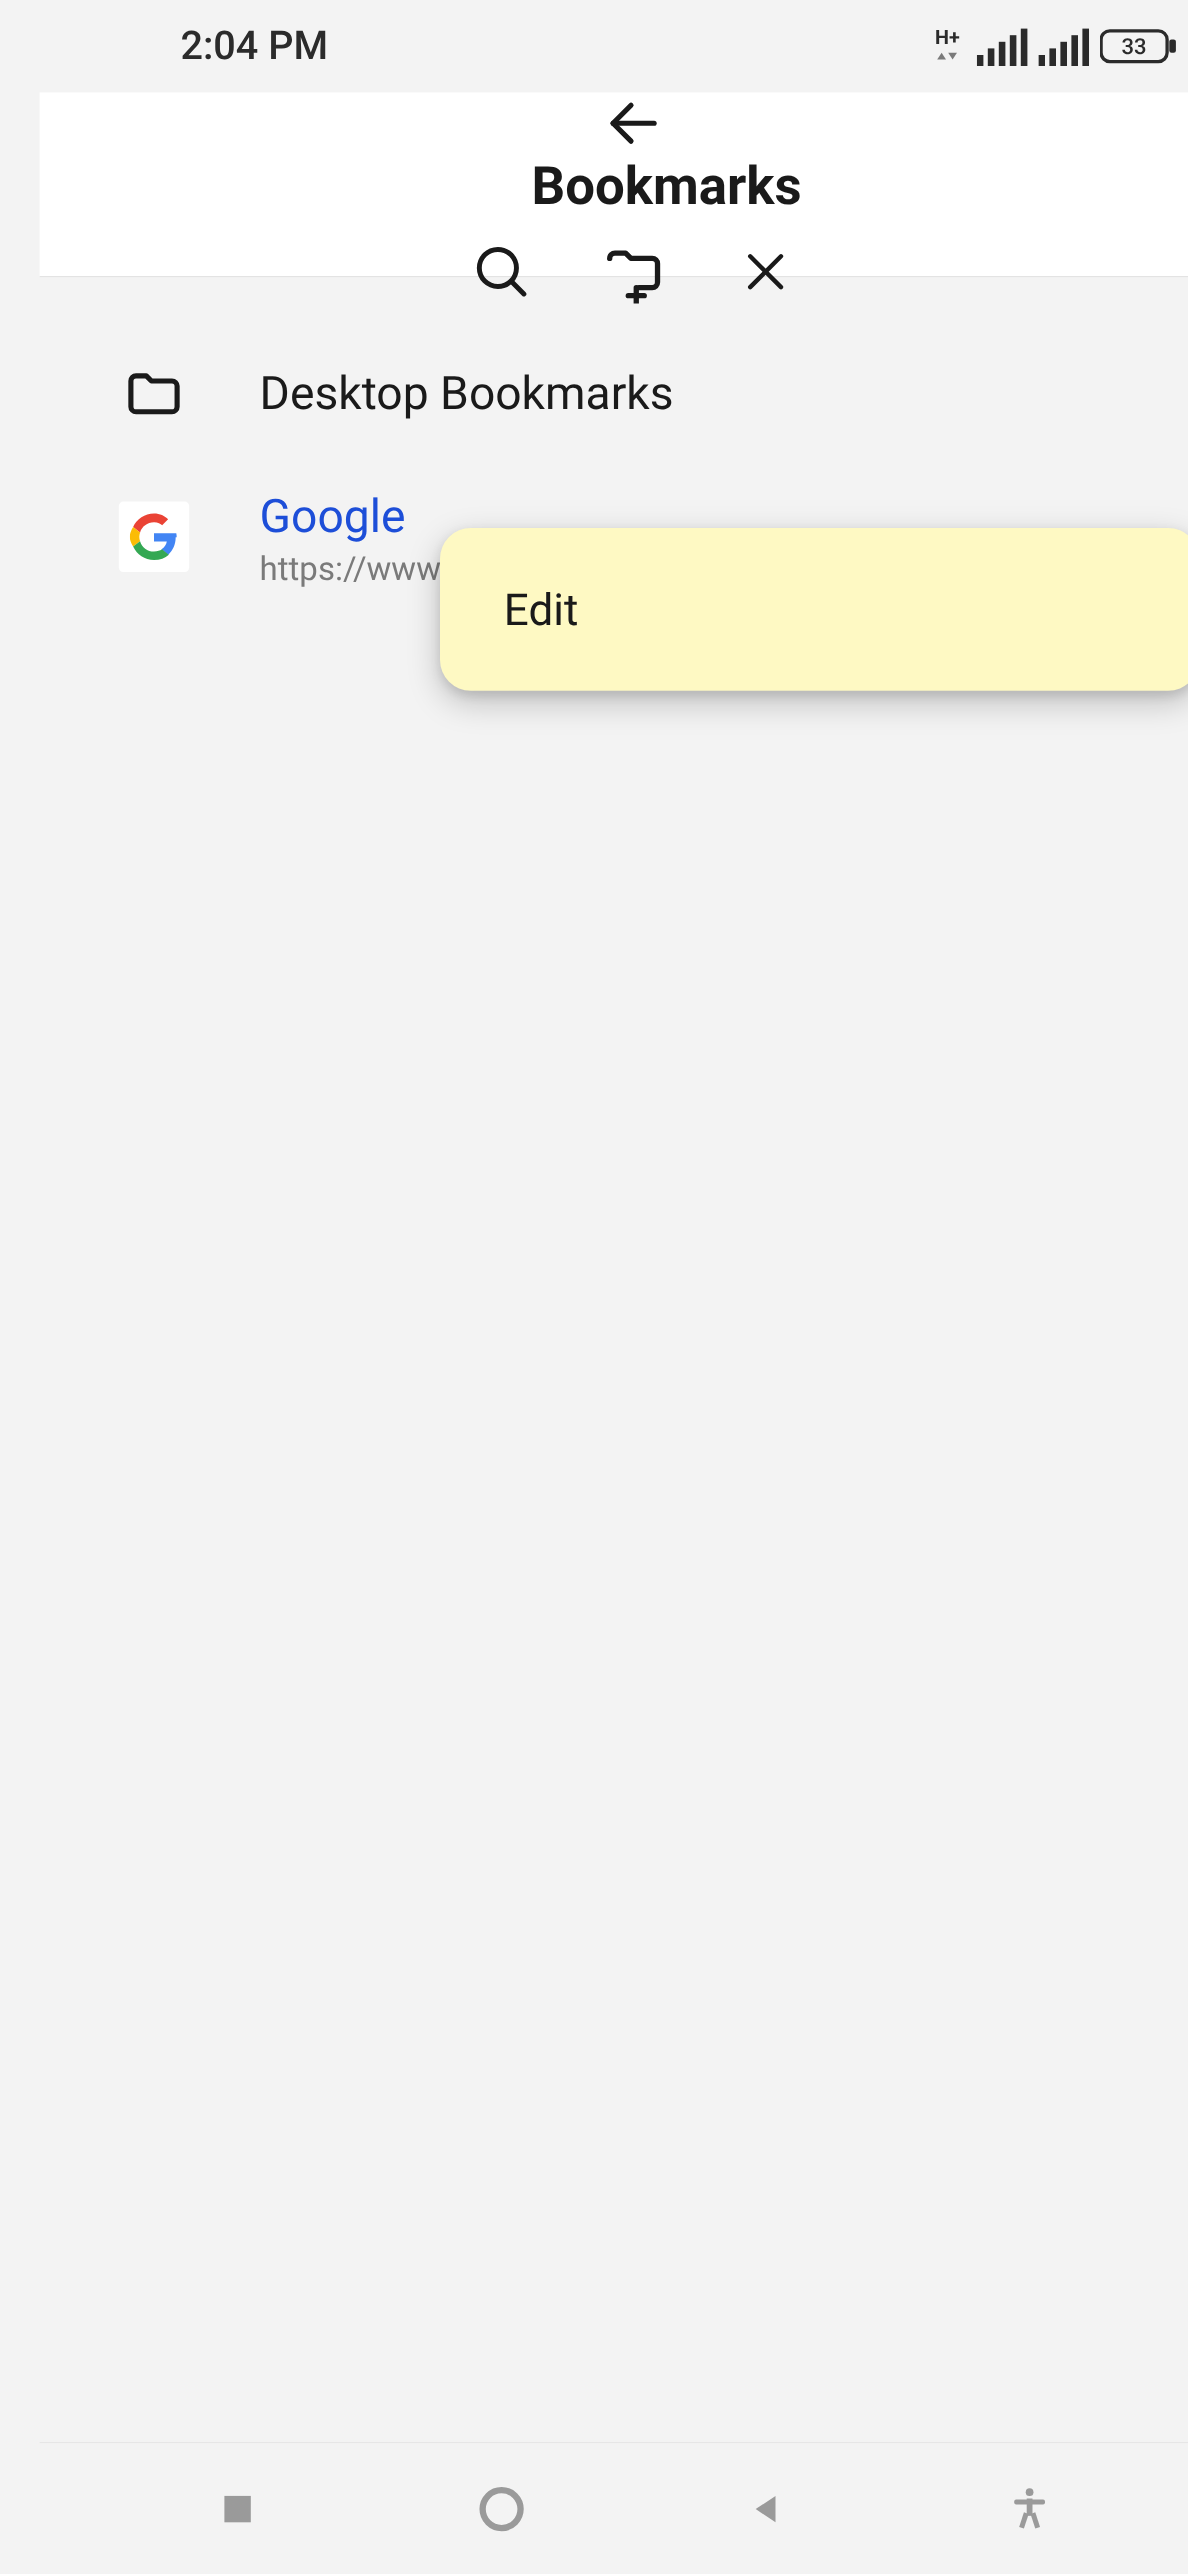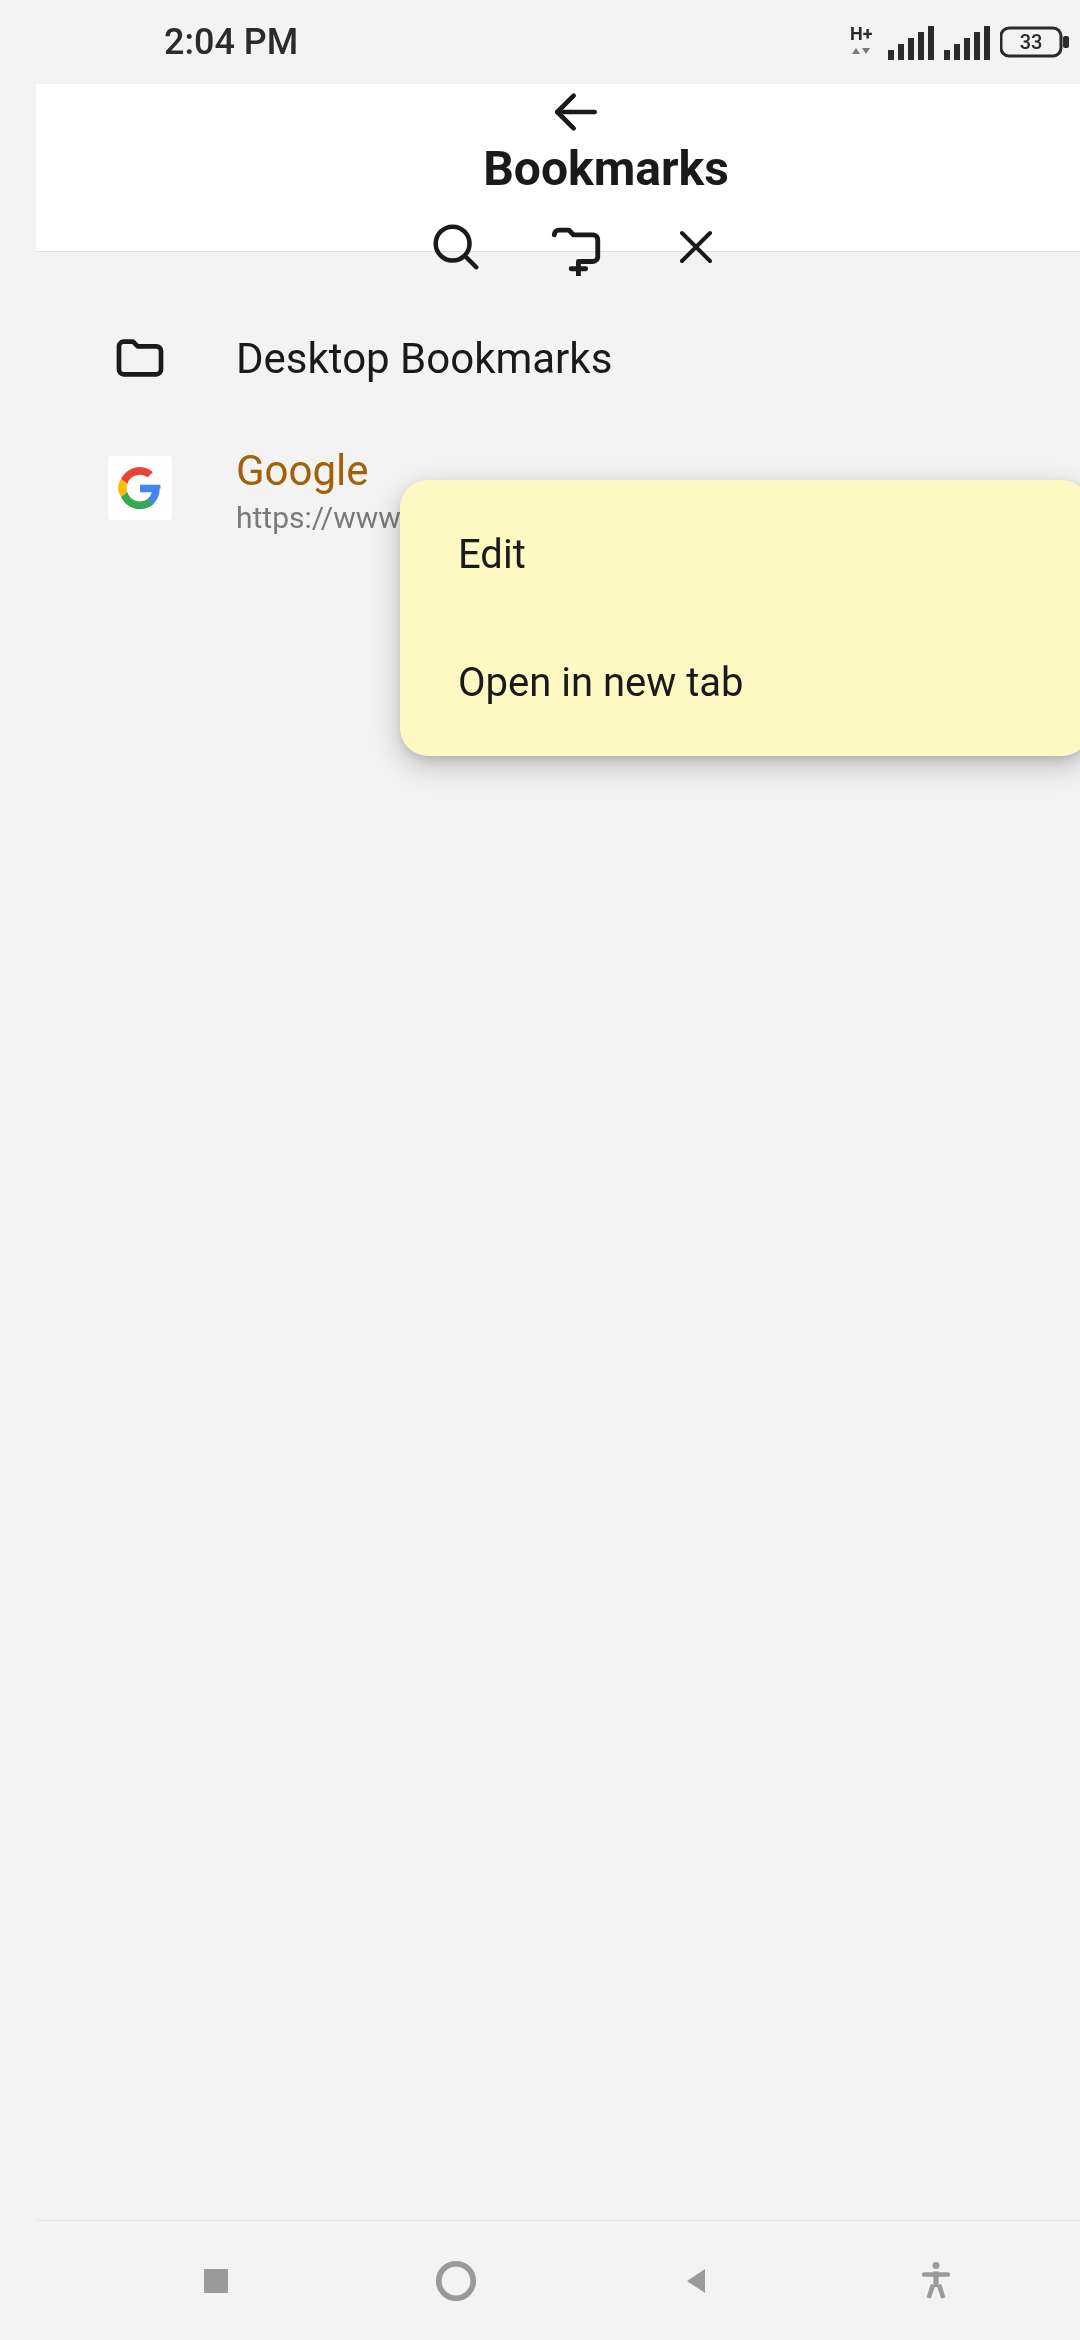--- a/index.html
+++ b/index.html
@@ -18,21 +18,21 @@
   .app-bar-title { font-size: 48px; font-weight: 700; color: #1a1a1a; flex: 1; padding-left: 60px; }
   .app-bar-actions { display: flex; align-items: center; gap: 20px; }
 
   
   .content { position: absolute; top: 252px; left: 0; right: 0; bottom: 120px; }
   .list-row { display: flex; align-items: center; height: 132px; padding: 0 40px 0 64px; }
   .bookmark-row { display: flex; align-items: flex-start; height: 132px; padding: 24px 40px 0 64px; }
   .row-icon { width: 80px; height: 80px; display: flex; align-items: center; justify-content: center; flex-shrink: 0; }
   .row-text { padding-left: 56px; display: flex; flex-direction: column; justify-content: center; overflow: hidden; }
   .row-title { font-size: 42px; color: #1a1a1a; font-weight: 400; }
-  .bookmark-row .row-title { font-size: 42px; color: #a16207; font-weight: 400; line-height: 1.1; }
+  .bookmark-row .row-title { font-size: 42px; color: #1d4ed8; font-weight: 400; line-height: 1.1; }
   .row-sub { font-size: 30px; color: #7a7a7a; margin-top: 6px; white-space: nowrap; overflow: hidden; }
 
   .favicon-box { width: 64px; height: 64px; background: #ffffff; display: flex; align-items: center; justify-content: center; border-radius: 4px; }
 
   
   .context-menu { position: absolute; left: 364px; top: 480px; width: 690px; background: #fef9c3; border-radius: 28px; box-shadow: 0 10px 30px rgba(0,0,0,0.22), 0 4px 10px rgba(0,0,0,0.10); padding: 10px 12px; }
   .menu-item { height: 128px; display: flex; align-items: center; padding: 0 46px; font-size: 40px; color: #1a1a1a; }
   .menu-item.danger { color: #c2185b; }
 
   
@@ -136,21 +136,20 @@
       <div class="row-text">
         <div class="row-title">Google</div>
         <div class="row-sub">https://www.g</div>
       </div>
     </div>
 
   </div>
 
   <div class="context-menu">
     <div class="menu-item">Edit</div>
-    <div class="menu-item">Open in new tab</div>
   </div>
 
   <div class="nav-bar">
     <div class="nav-btn">
       <svg width="36" height="36" viewBox="0 0 24 24">
           <rect x="4" y="4" width="16" height="16" fill="#9a9a9a"></rect>
         </svg>
     </div>
     <div class="nav-btn">
       <svg width="46" height="46" viewBox="0 0 24 24">

